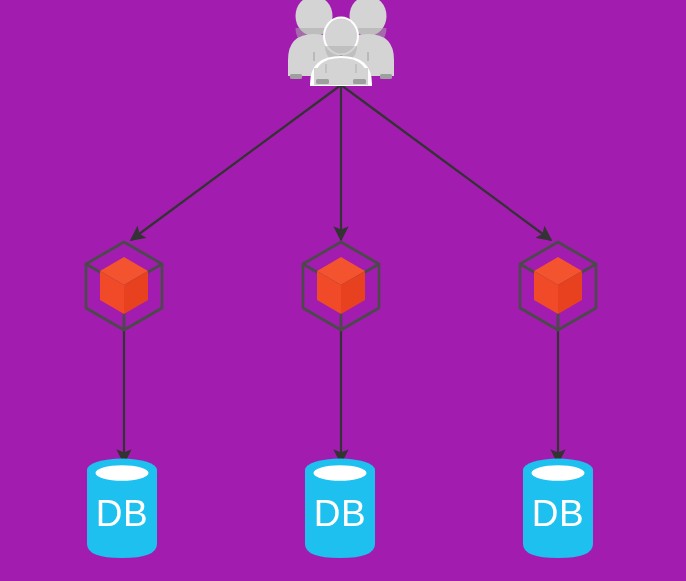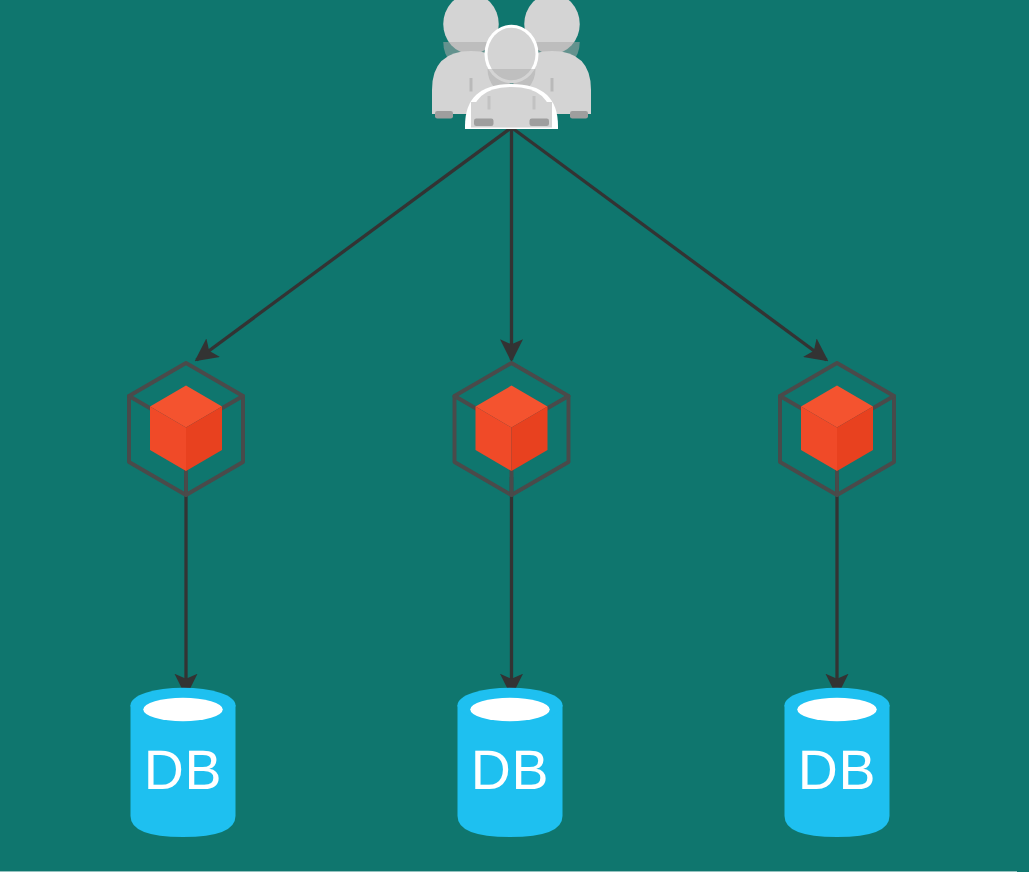--- a/index.html
+++ b/index.html
@@ -7,21 +7,21 @@
     padding: 0;
     background: #ffffff;
   }
   body {
     font-family: "Liberation Sans", sans-serif;
   }
   #canvas {
     position: relative;
     width: 686px;
     height: 581px;
-    background: #0f766e;
+    background: #a21caf;
     overflow: hidden;
   }
   #diagram-svg {
     position: absolute;
     top: 0;
     left: 0;
     width: 686px;
     height: 581px;
     display: block;
   }

